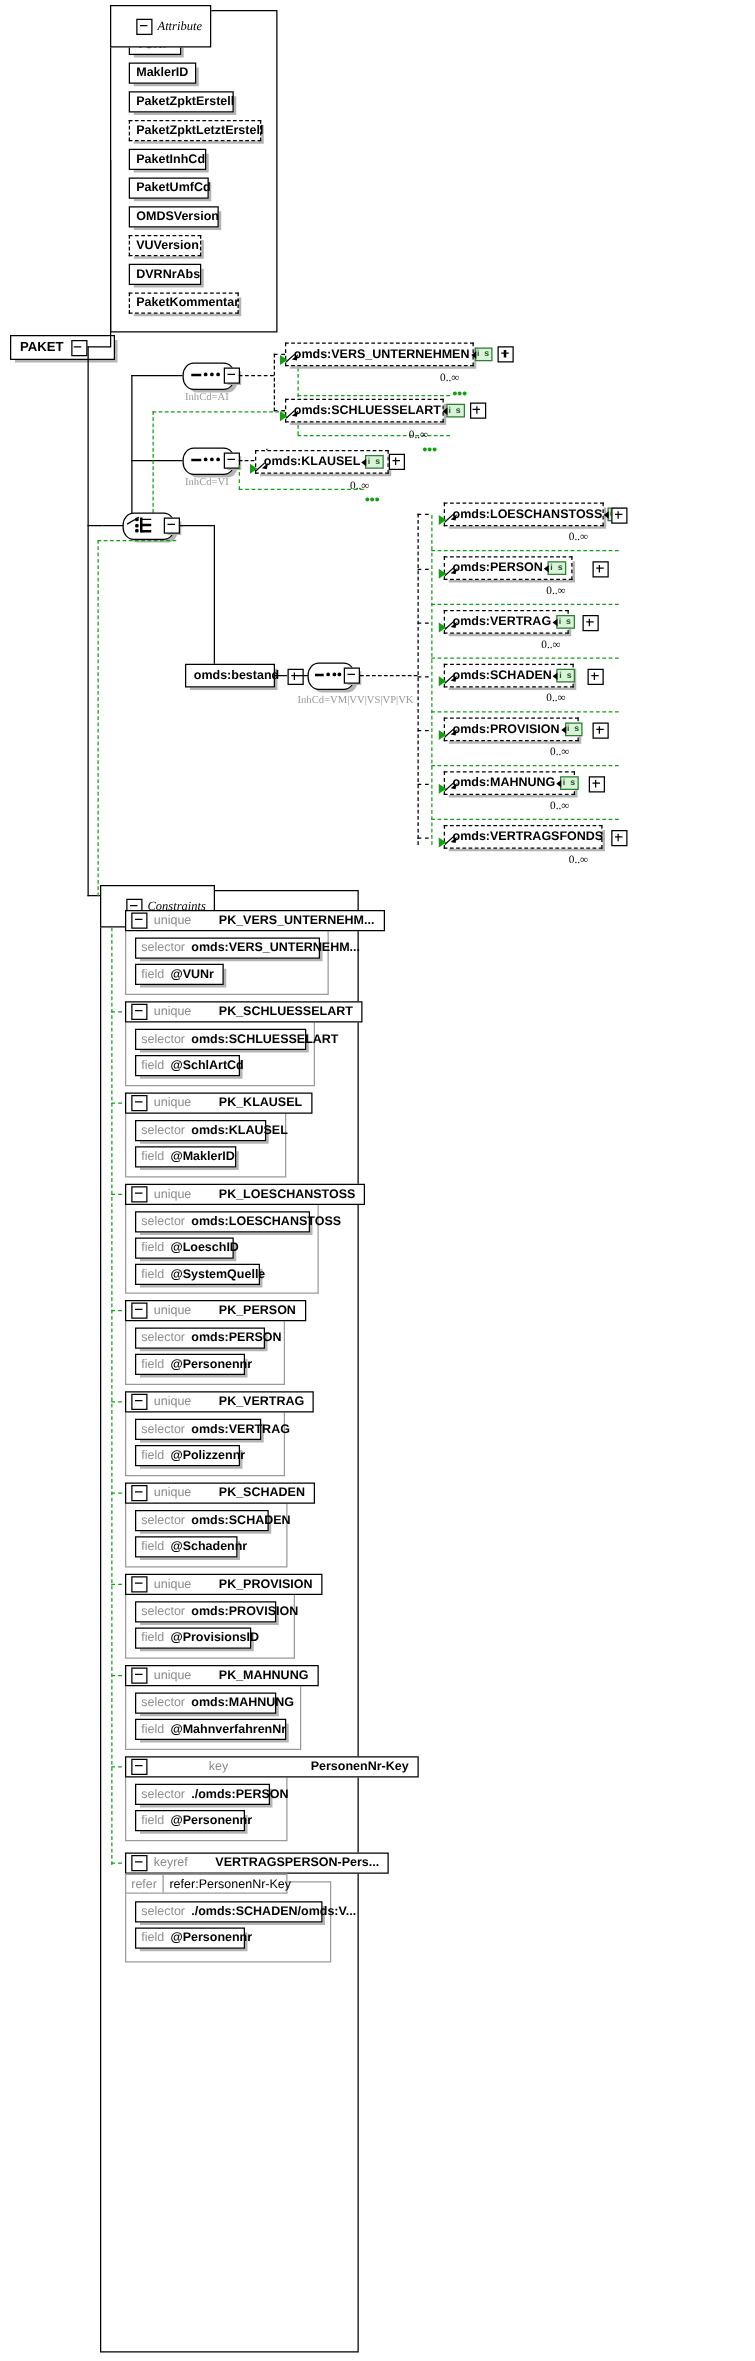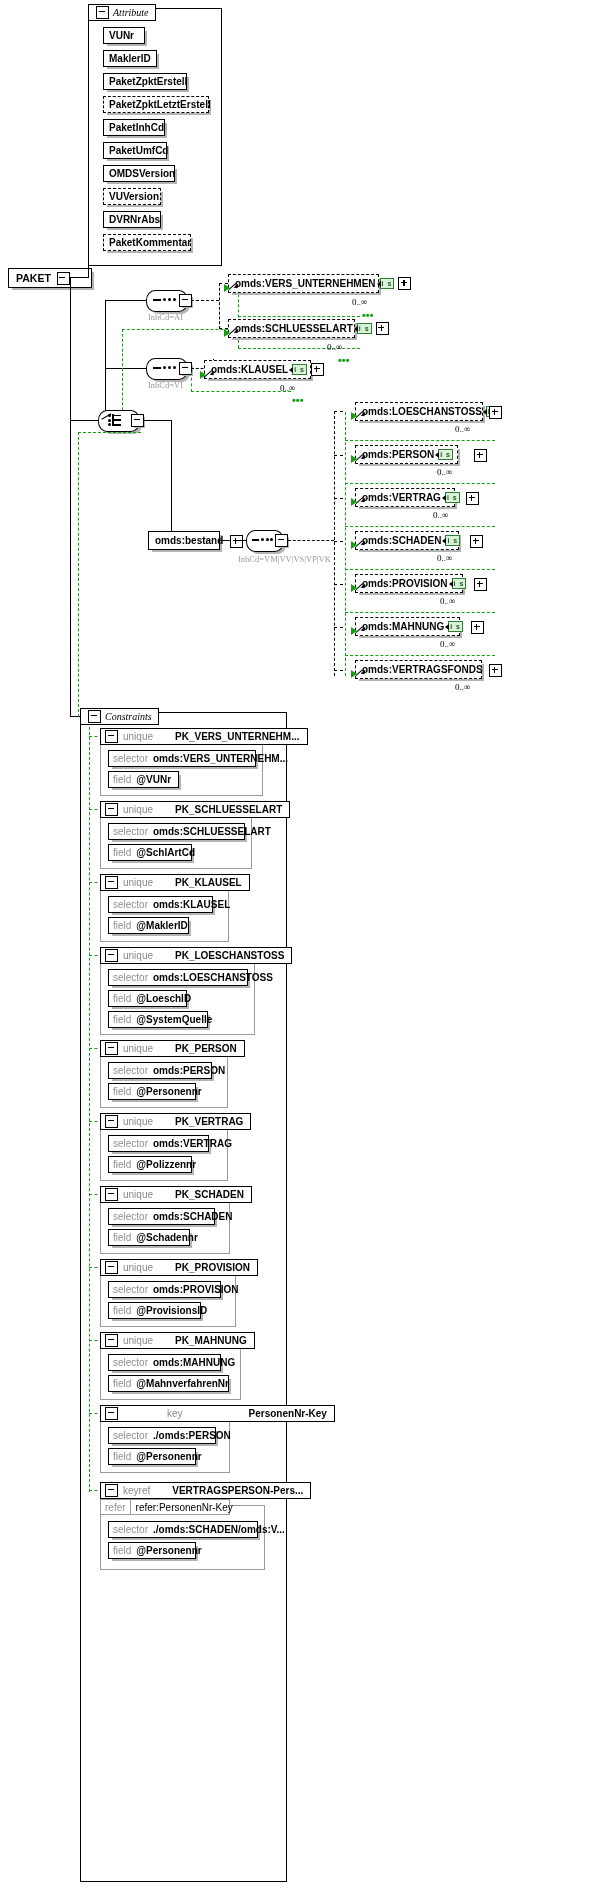--- a/index.html
+++ b/index.html
@@ -89,22 +89,22 @@
   
   .inh{
     position:absolute;font-size:8.5px;color:#9a9a9a;
     font-family:"Liberation Serif", serif;white-space:nowrap;
   }
 
   
   .frame{position:absolute;border:1.4px solid #000;box-sizing:border-box;background:transparent;}
   .frame-tab{
     position:absolute;border:1.4px solid #000;background:#fff;
-    height:17px;box-sizing:border-box;
-    display:flex;align-items:center;padding:0 6px 0 7px;
+    height:34px;box-sizing:border-box;
+    display:flex;align-items:center;padding:0 6px 0 20px;
     font-size:10px;font-style:italic;font-family:"Liberation Serif",serif;
     white-space:nowrap;z-index:4;
   }
   .frame-tab .minus{margin-right:4px;}
 
   
   .cgroup{position:absolute;border:1.1px solid #9a9a9a;box-sizing:border-box;background:transparent;}
   .cghead{
     position:absolute;border:1.3px solid #000;background:#fff;height:17px;
     box-sizing:border-box;display:flex;align-items:center;padding:0 7px 0 4px;

